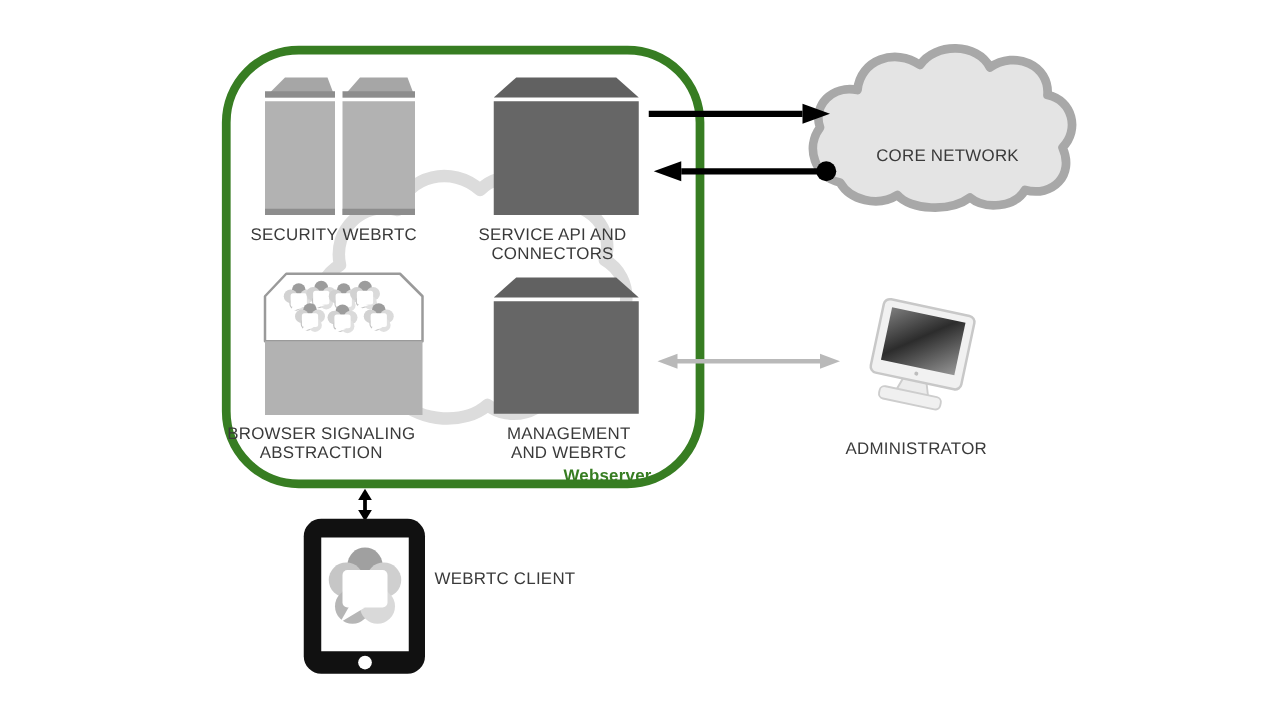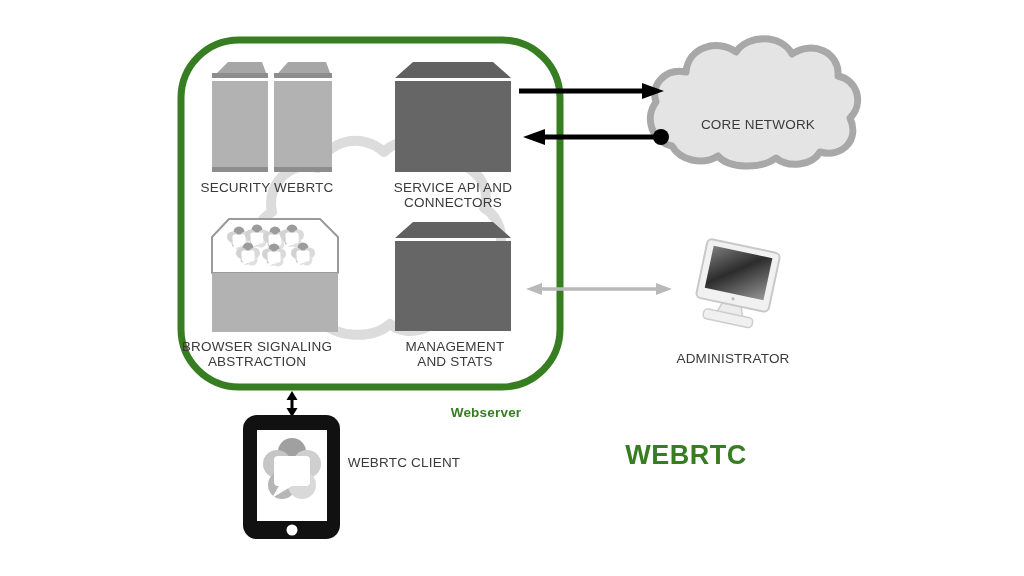--- a/index.html
+++ b/index.html
@@ -158,40 +158,39 @@
         <rect x="274" y="456" width="36" height="30" rx="4" fill="#ffffff"></rect>
         <polygon points="280,484 292,486 272,498" fill="#ffffff"></polygon>
       </g>
     </g>
   </svg>
 
   <div class="lbl" style="left:267px;top:180px;">
     <div>SECURITY WEBRTC</div>
   </div>
 
-  <div class="lbl" style="left:453px;top:180px;">
+  <div class="lbl" style="left:442px;top:180px;">
     <div>SERVICE API AND</div>
     <div>CONNECTORS</div>
   </div>
 
   <div class="lbl" style="left:257px;top:339px;">
     <div>BROWSER SIGNALING</div>
     <div>ABSTRACTION</div>
   </div>
 
   <div class="lbl" style="left:455px;top:339px;">
     <div>MANAGEMENT</div>
-    <div>AND STATS</div>
+    <div>AND WEBRTC</div>
   </div>
 
-  <div class="lbl lbl-green" style="left:486px;top:405px;text-align:center;">Webserver</div>
+  <div class="lbl lbl-green" style="left:486px;top:373px;text-align:center;">Webserver</div>
 
   <div class="lbl" style="left:726px;top:117px;margin-left:32px;">CORE NETWORK</div>
 
   <div class="lbl" style="left:733px;top:351px;">ADMINISTRATOR</div>
 
   <div class="lbl" style="left:404px;top:455px;">WEBRTC CLIENT</div>
 
   <div class="diagram-title" style="left:686px;top:441px;">
-    <div>WEBRTC</div>
   </div>
 
 </div>
 
 </body></html>

